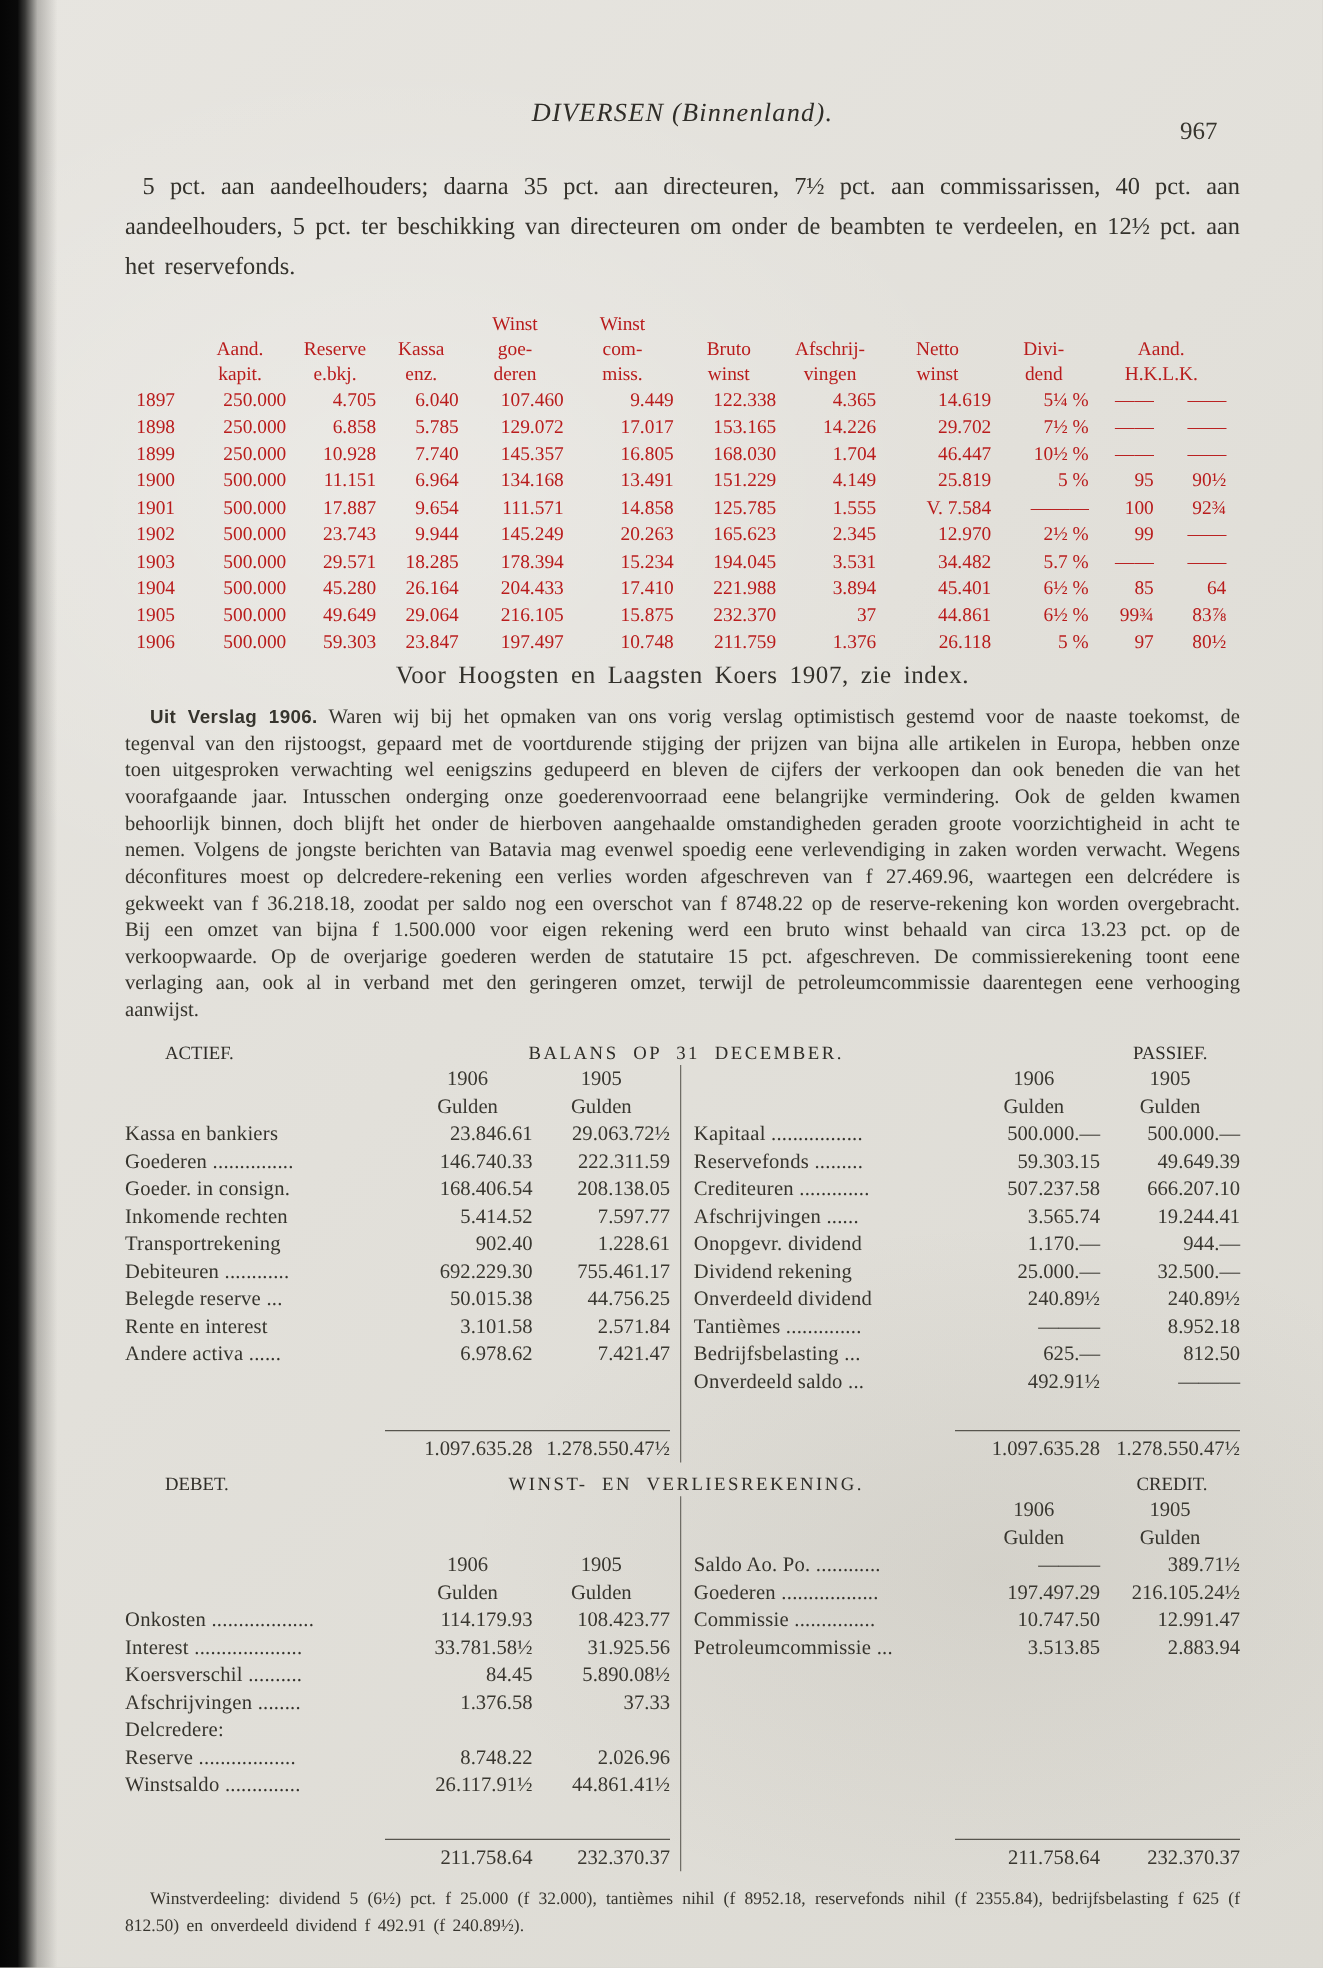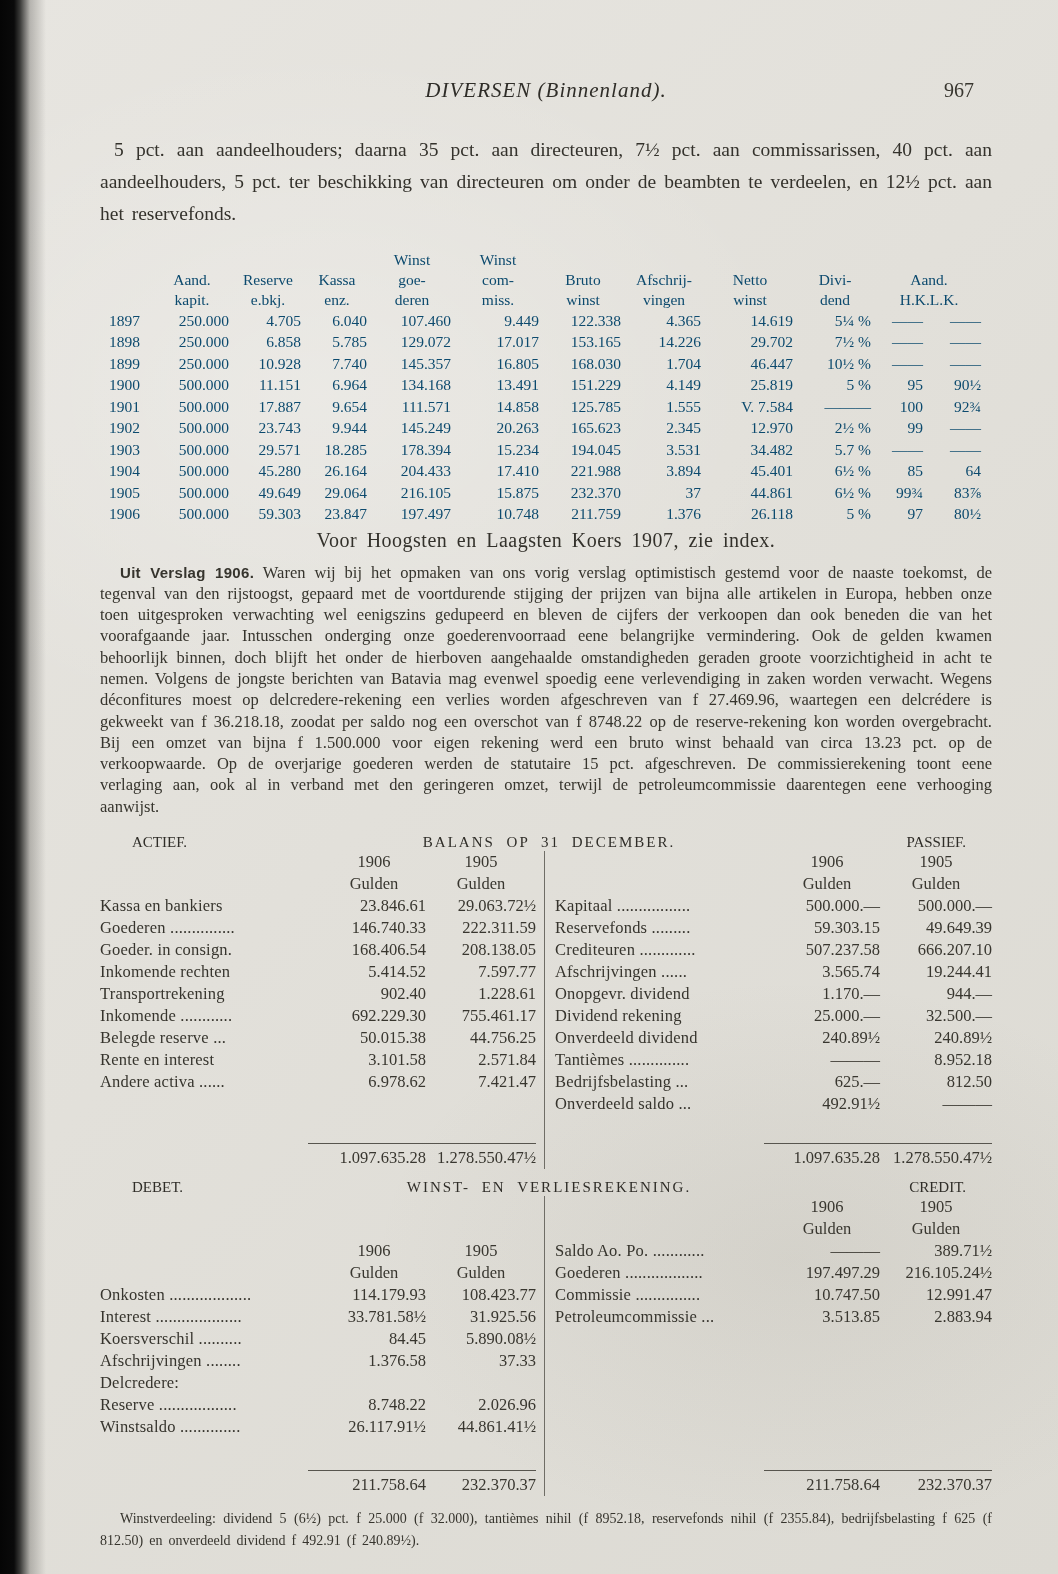--- a/index.html
+++ b/index.html
@@ -22,28 +22,28 @@
     position:absolute;left:0;top:0;bottom:0;width:46px;
     background:linear-gradient(to right,#050505 0,#0a0a0a 14px,#3a3a38 20px,rgba(90,88,84,.35) 30px,rgba(0,0,0,0) 46px);
     pointer-events:none;
   }
   .content{
     position:absolute;left:100px;right:66px;top:78px;
   }
   
   .pagehead{position:relative;text-align:center;height:34px;}
   .pagehead .title{font-style:italic;font-size:21px;letter-spacing:1px;color:#2f2d28;}
-  .pagehead .pageno{position:absolute;right:18px;top:1px;font-size:20px;}
+  .pagehead .pageno{position:absolute;right:18px;top:16px;font-size:20px;}
   
   .intro{
     margin-top:22px;font-size:19.5px;line-height:32px;text-align:justify;
     text-indent:14px;word-spacing:3px;color:#34322c;
   }
   
-  table.yrt{border-collapse:collapse;margin:14px auto 0 6px;font-size:15.5px;color:#0c4a6e;}
+  table.yrt{border-collapse:collapse;margin:14px auto 0 6px;font-size:15.5px;color:#b91c1c;}
   table.yrt th{font-weight:normal;text-align:center;padding:0 3px;line-height:20px;}
   table.yrt td{text-align:right;padding:0 3px;line-height:21.5px;white-space:nowrap;}
   table.yrt td.yr{text-align:left;padding-right:8px;}
   .col-year{width:46px;}.col-kap{width:80px;}.col-res{width:72px;}.col-kas{width:66px;}
   .col-goe{width:84px;}.col-com{width:88px;}.col-bru{width:82px;}.col-afs{width:80px;}
   .col-net{width:92px;}.col-div{width:78px;}.col-hk{width:52px;}.col-lk{width:58px;}
   .koers-note{margin-top:4px;text-align:center;font-size:20px;letter-spacing:.5px;word-spacing:4px;color:#33312b;}
   
   .verslag{
     margin-top:10px;font-size:16.5px;line-height:21.3px;text-align:justify;
@@ -351,21 +351,21 @@
             <span class="a2">7.597.77</span>
           </div>
 
           <div class="frow">
             <span class="lbl">Transportrekening</span>
             <span class="a1">902.40</span>
             <span class="a2">1.228.61</span>
           </div>
 
           <div class="frow">
-            <span class="lbl">Inkomende ............</span>
+            <span class="lbl">Debiteuren ............</span>
             <span class="a1">692.229.30</span>
             <span class="a2">755.461.17</span>
           </div>
 
           <div class="frow">
             <span class="lbl">Belegde reserve ...</span>
             <span class="a1">50.015.38</span>
             <span class="a2">44.756.25</span>
           </div>
 

